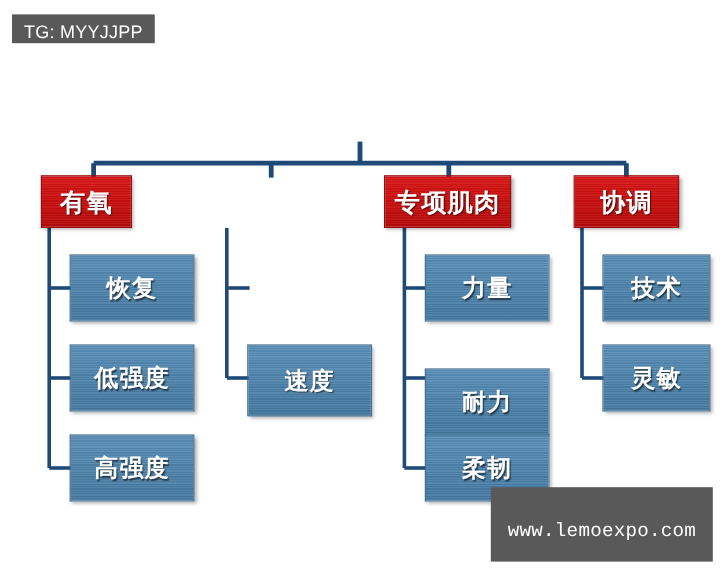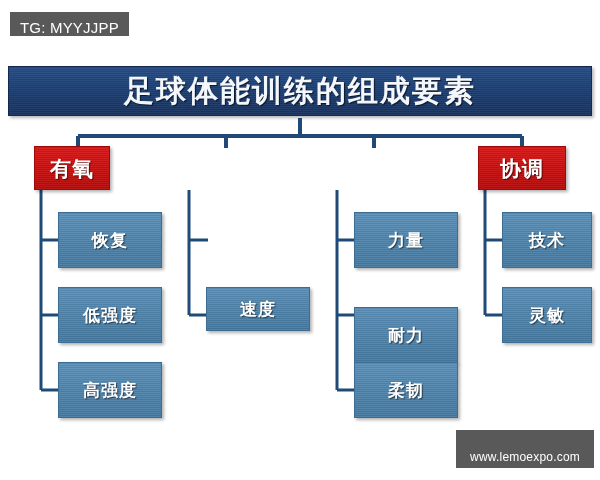--- a/index.html
+++ b/index.html
@@ -38,22 +38,23 @@
     left: 10px;
     top: 12px;
     height: 24px;
     padding: 0 10px;
     font-size: 15px;
   }
   #wm-bottom {
     right: 6px;
     bottom: 12px;
     height: 30px;
-    padding: 4px 14px;
-    font-size: 12px;
+    padding: 16px 14px;
+    font-size: 16px;
+    font-family: Liberation Mono, monospace;
   }
 
   
   #title-banner {
     position: absolute;
     left: 8px;
     top: 66px;
     width: 584px;
     height: 50px;
     box-sizing: border-box;
@@ -117,36 +118,33 @@
     letter-spacing: 1px;
   }
 
   .node.level2 {
     background:
       repeating-linear-gradient(0deg, rgba(255,255,255,0.07) 0px, rgba(255,255,255,0.07) 1px, rgba(0,0,0,0.05) 1px, rgba(0,0,0,0.05) 2px),
       linear-gradient(180deg, #5b8fb8 0%, #4e83ab 50%, #4578a0 100%);
     border: 1px solid #3d6d92;
   }
   .node.level2 .node-label {
-    font-size: 17px;
+    font-size: 20px;
     letter-spacing: 1px;
   }
 </style>
 </head>
 <body>
 
 <div id="canvas">
 
   <div class="watermark" id="wm-top">
     <span>TG: MYYJJPP</span>
   </div>
 
-  <div id="title-banner">
-    <span class="title-text">足球体能训练的组成要素</span>
-  </div>
 
   <svg id="connectors" viewBox="0 0 600 480" width="600" height="480" xmlns="http://www.w3.org/2000/svg">
     <g fill="none" stroke="#1f4a78" stroke-width="4" stroke-linecap="butt">
 
       <path d="M 300,118 L 300,136"></path>
 
       <path d="M 78,136 L 522,136"></path>
 
       <path d="M 78,136 L 78,148"></path>
       <path d="M 226,136 L 226,148"></path>
@@ -174,39 +172,42 @@
       <path d="M 485,240 L 504,240"></path>
       <path d="M 485,315 L 504,315"></path>
     </g>
   </svg>
 
   <div class="node level1" style="left:34px; top:146px; width:76px; height:44px;">
     <span class="node-label">有氧</span>
   </div>
 
 
+  <div class="node level1" style="left:320px; top:146px; width:106px; height:44px;">
+    <span class="node-label">专项肌肉</span>
+  </div>
 
   <div class="node level1" style="left:478px; top:146px; width:88px; height:44px;justify-content:center;">
     <span class="node-label">协调</span>
   </div>
 
   <div class="node level2" style="left:58px; top:212px; width:104px; height:56px;">
     <span class="node-label">恢复</span>
   </div>
 
   <div class="node level2" style="left:58px; top:287px; width:104px; height:56px;">
     <span class="node-label">低强度</span>
   </div>
 
   <div class="node level2" style="left:58px; top:362px; width:104px; height:56px;">
     <span class="node-label">高强度</span>
   </div>
 
 
-  <div class="node level2" style="left:206px; top:287px; width:104px; height:44px;">
+  <div class="node level2" style="left:206px; top:287px; width:104px; height:60px;">
     <span class="node-label">速度</span>
   </div>
 
   <div class="node level2" style="left:354px; top:212px; width:104px; height:56px;">
     <span class="node-label">力量</span>
   </div>
 
   <div class="node level2" style="left:354px; top:287px; width:104px; height:56px;margin-top:20px;">
     <span class="node-label">耐力</span>
   </div>

